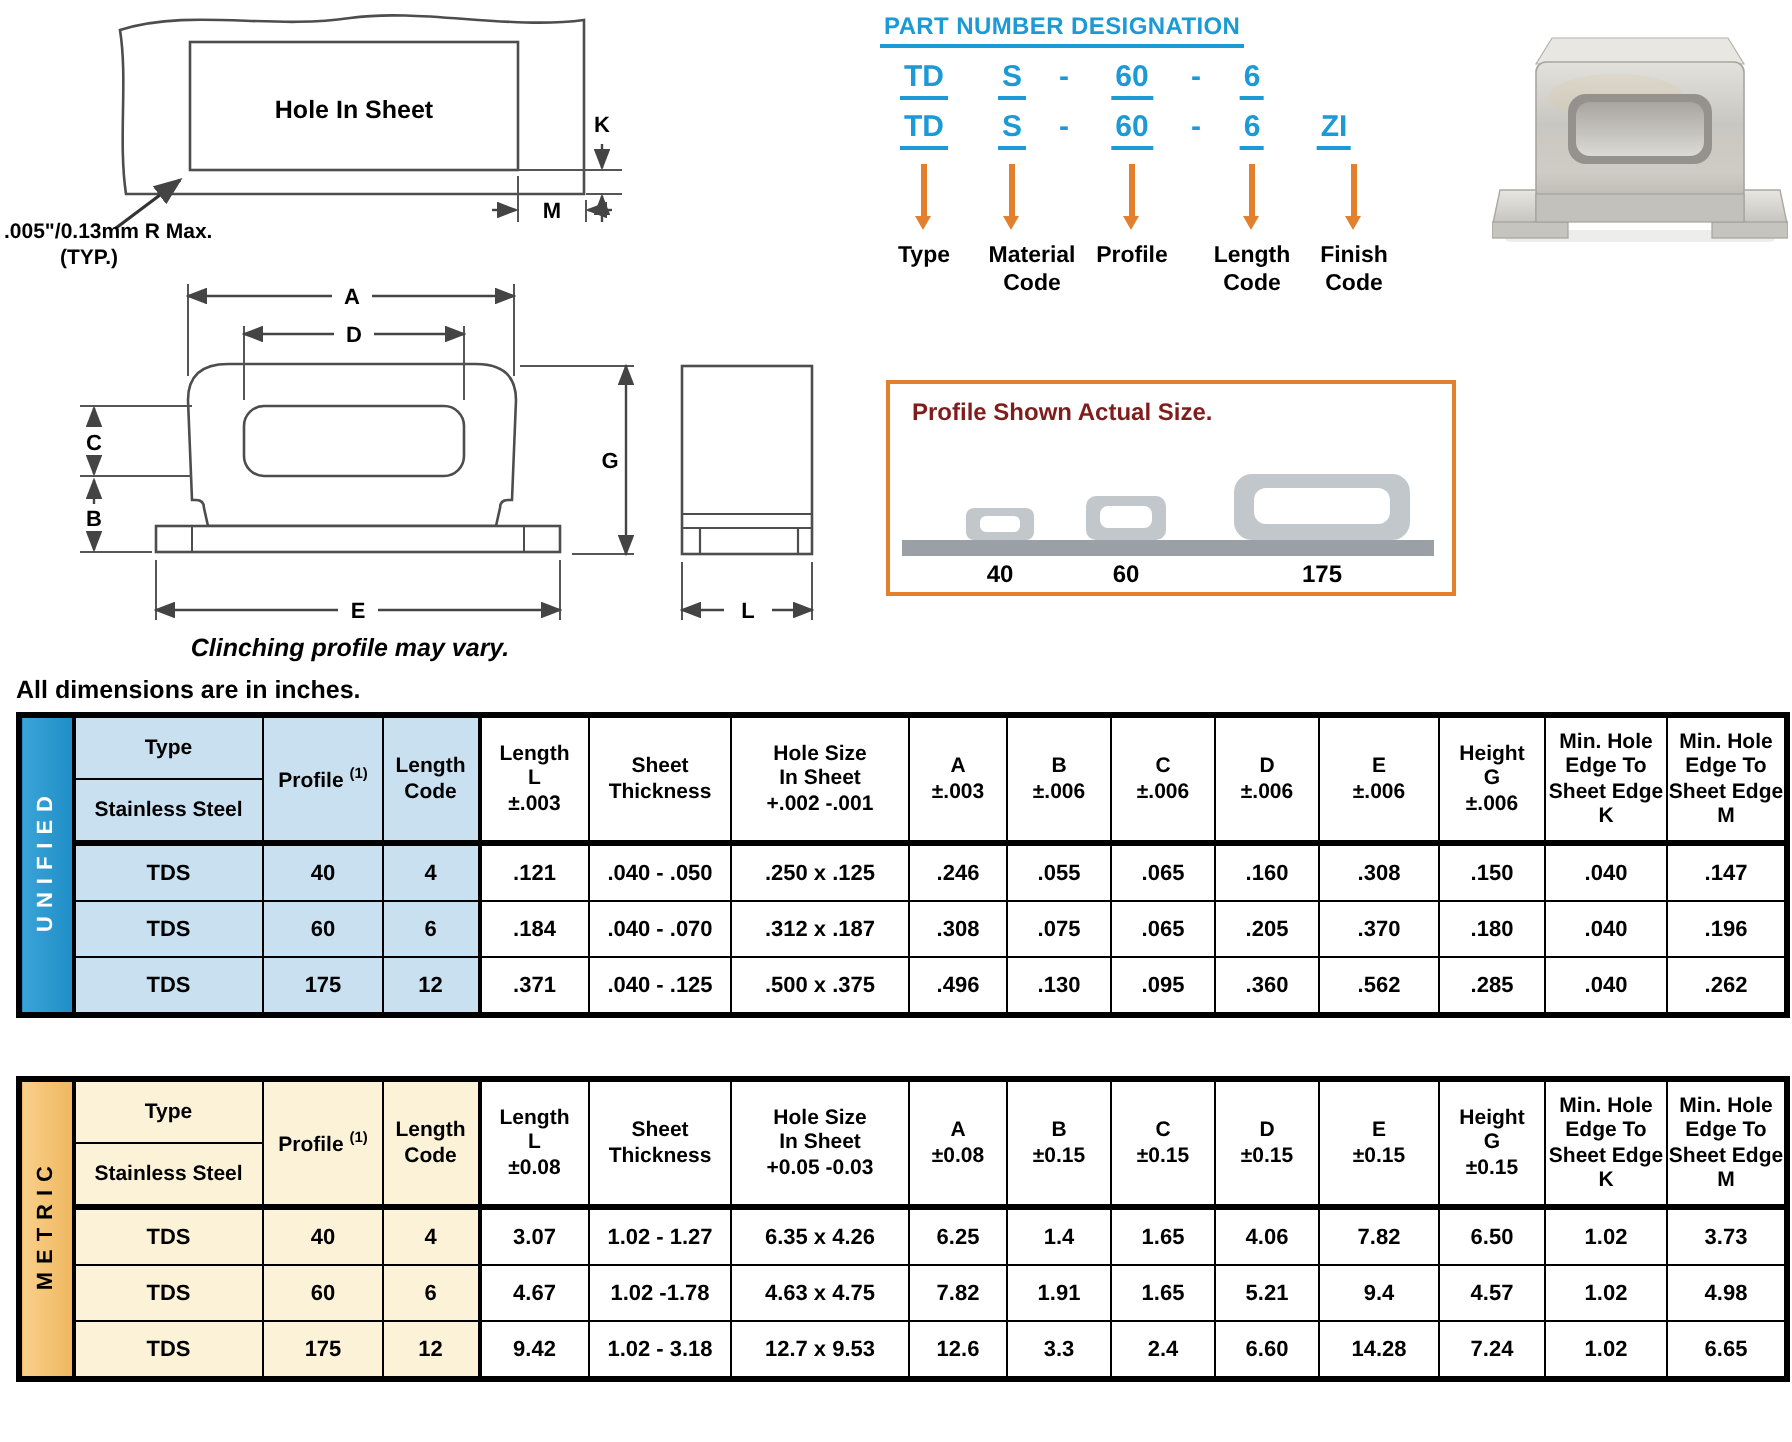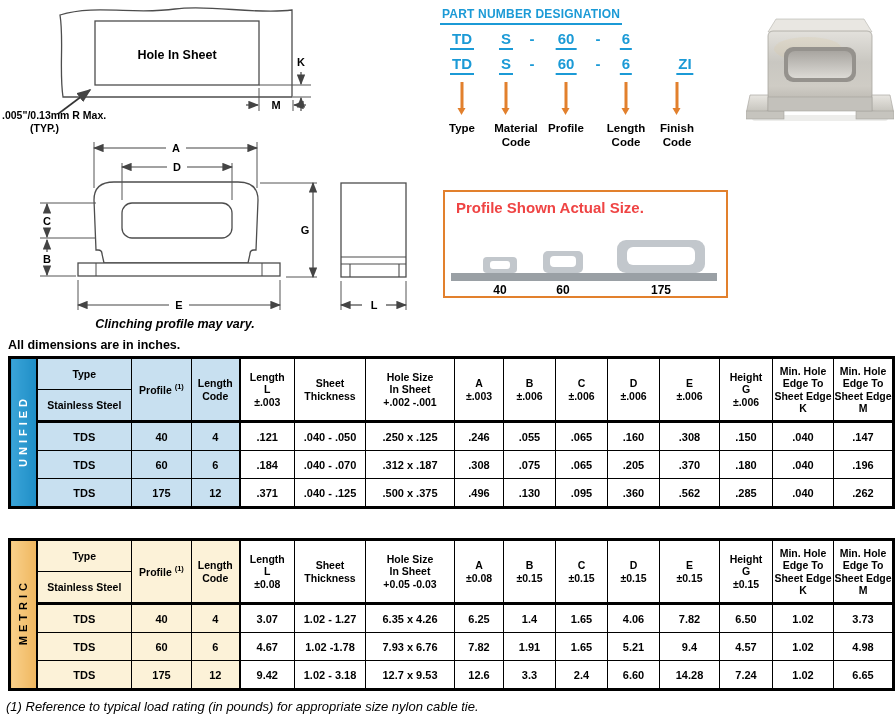--- a/index.html
+++ b/index.html
@@ -21,21 +21,21 @@
   .pn-arrow .stem{position:absolute;left:3px;top:0;width:3px;height:27px;background:#e2802d;}
   .pn-arrow .head{position:absolute;left:0;top:26px;width:0;height:0;
        border-left:4.5px solid transparent;border-right:4.5px solid transparent;
        border-top:7px solid #e2802d;}
   .pn-label{position:absolute;transform:translateX(-50%);font-weight:bold;font-size:11.5px;
        text-align:center;white-space:pre-line;line-height:1.25;}
 
   
   #profilebox{left:443px;top:190px;width:285px;height:108px;border:2.5px solid #e2802d;
        box-sizing:border-box;background:#fff;}
-  .pbox-title{color:#ef4444;font-weight:bold;font-size:15px;padding:7px 0 0 11px;}
+  .pbox-title{color:#7f1d1d;font-weight:bold;font-size:12px;padding:7px 0 0 11px;}
 
   
   .note{font-weight:bold;font-size:12.5px;}
   #footnote{left:6px;top:699px;font-style:italic;font-size:13px;}
 
   
   table.spec{border-collapse:collapse;table-layout:fixed;width:884px;border:3px solid #000;}
   table.spec td{border:1.5px solid #000;text-align:center;vertical-align:middle;
        font-weight:bold;padding:0;}
   table.spec .hd{font-size:10.5px;line-height:1.18;white-space:pre-line;}
@@ -100,21 +100,21 @@
     <span class="tok" style="left:126px;top:26px">60</span>
     <span class="tok nd" style="left:158px;top:26px">-</span>
     <span class="tok" style="left:186px;top:26px">6</span>
     
     <span class="tok" style="left:22px;top:51px">TD</span>
     <span class="tok" style="left:66px;top:51px">S</span>
     <span class="tok nd" style="left:92px;top:51px">-</span>
     <span class="tok" style="left:126px;top:51px">60</span>
     <span class="tok nd" style="left:158px;top:51px">-</span>
     <span class="tok" style="left:186px;top:51px">6</span>
-    <span class="tok" style="left:245px;top:51px">ZI</span>
+    <span class="tok" style="left:227px;top:51px">ZI</span>
     
     <span class="pn-arrow" style="left:22px;top:78px">
         <span class="stem"></span>
         <span class="head"></span>
       </span>
     <span class="pn-arrow" style="left:66px;top:78px">
         <span class="stem"></span>
         <span class="head"></span>
       </span>
     <span class="pn-arrow" style="left:126px;top:78px">
@@ -432,21 +432,21 @@
       <td class="dt">6.50</td>
       <td class="dt">1.02</td>
       <td class="dt">3.73</td>
     </tr>
     <tr>
       <td class="cream dt">TDS</td>
       <td class="cream dt">60</td>
       <td class="cream dt thick-r">6</td>
       <td class="dt">4.67</td>
       <td class="dt">1.02 -1.78</td>
-      <td class="dt">7.93 x 6.76</td>
+      <td class="dt">4.63 x 4.75</td>
       <td class="dt">7.82</td>
       <td class="dt">1.91</td>
       <td class="dt">1.65</td>
       <td class="dt">5.21</td>
       <td class="dt">9.4</td>
       <td class="dt">4.57</td>
       <td class="dt">1.02</td>
       <td class="dt">4.98</td>
     </tr>
     <tr>
@@ -461,15 +461,14 @@
       <td class="dt">2.4</td>
       <td class="dt">6.60</td>
       <td class="dt">14.28</td>
       <td class="dt">7.24</td>
       <td class="dt">1.02</td>
       <td class="dt">6.65</td>
     </tr>
   </tbody>
     </table>
 
-  <div class="abs" id="footnote">(1) Reference to typical load rating (in pounds) for appropriate size nylon cable tie.</div>
 
 </div>
 
 </body></html>

